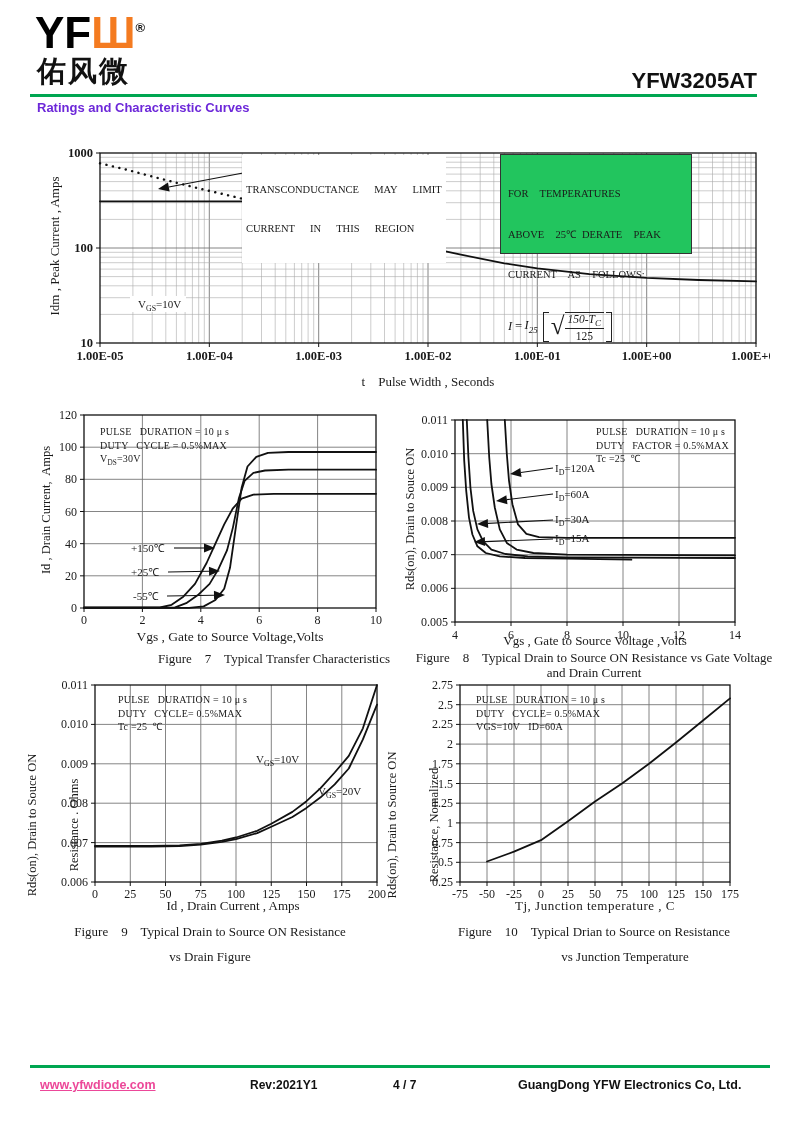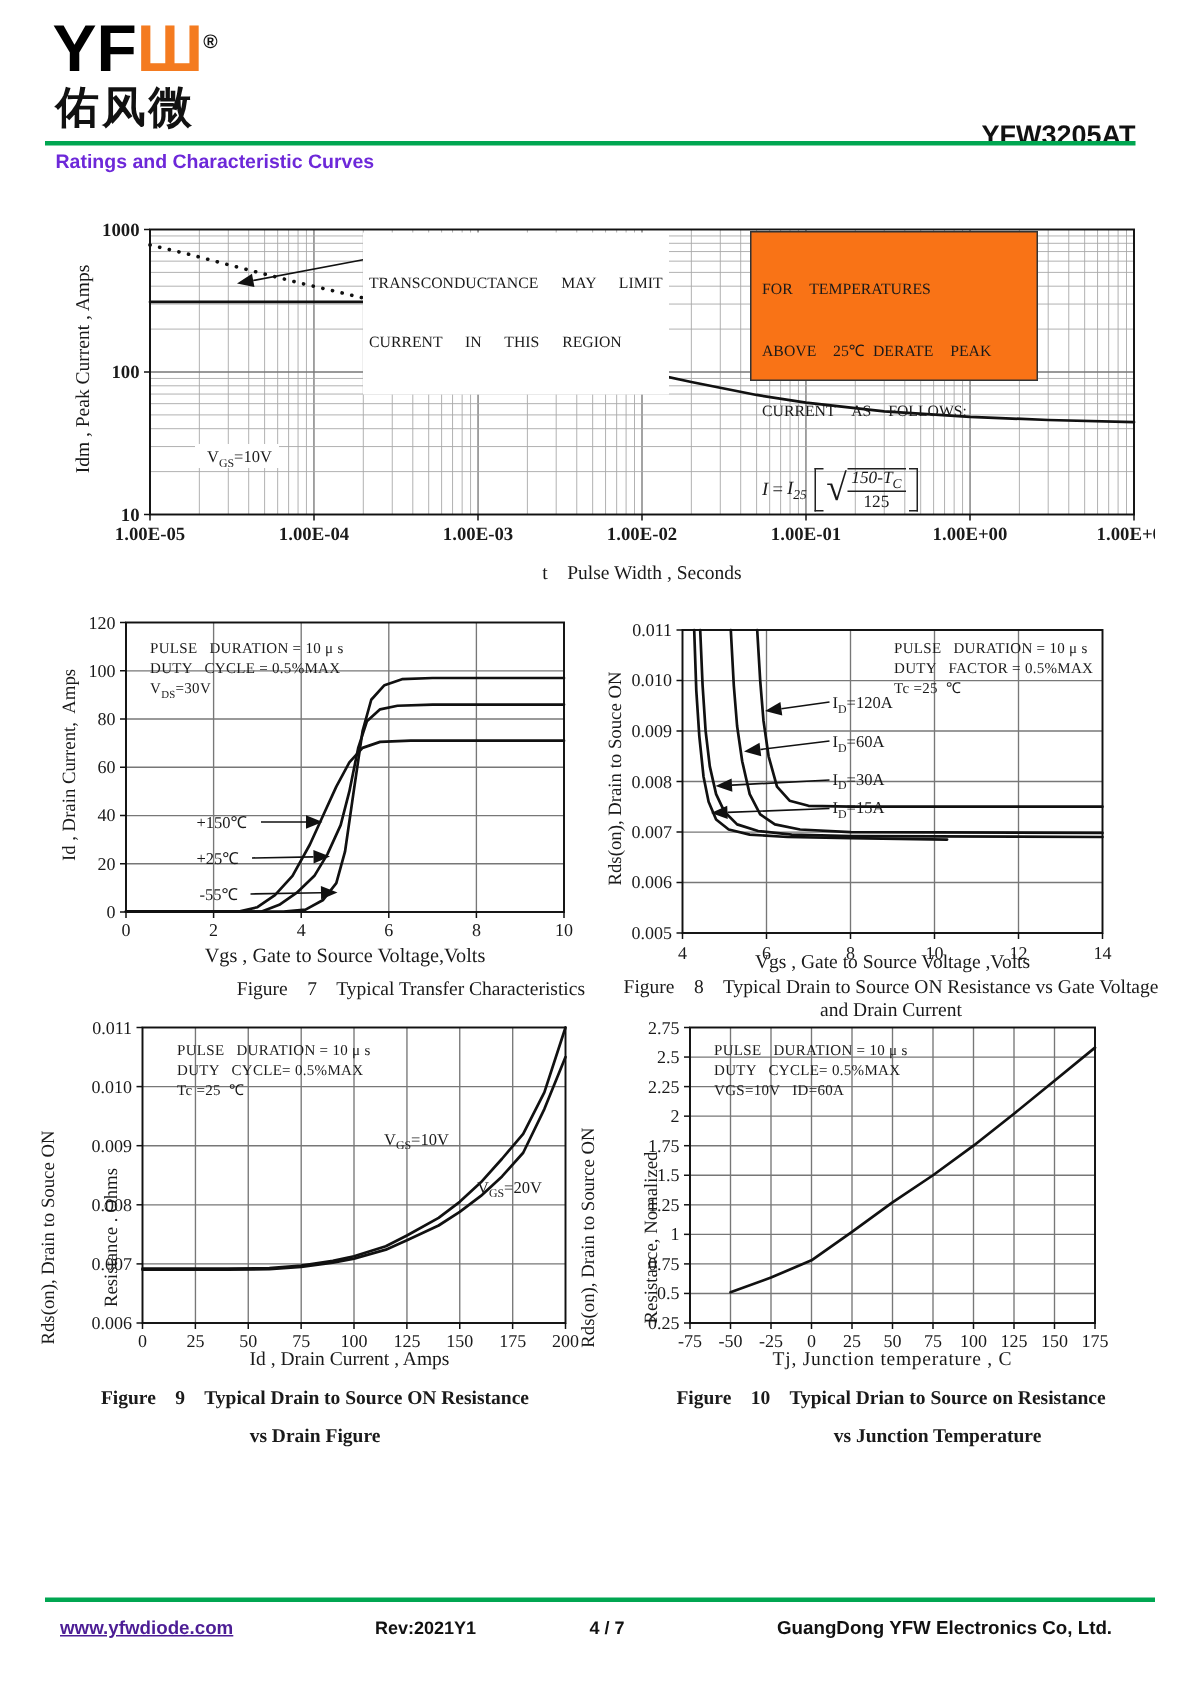--- a/index.html
+++ b/index.html
@@ -4,55 +4,55 @@
 <style>
   html,body{margin:0;padding:0;background:#fff;}
   #page{position:relative;width:800px;height:1130px;background:#ffffff;overflow:hidden;
         font-family:"Liberation Sans",sans-serif;color:#1a1a1a;}
   
   .logo{position:absolute;left:35px;top:6px;font-weight:bold;font-size:44px;line-height:44px;letter-spacing:0px;}
   .logo .yf{color:#000000;}
   .logo .w{color:#F47B20;}
   .logo .reg{color:#111;font-size:13px;vertical-align:super;font-weight:bold;}
   .logo-cn{position:absolute;left:37px;top:52px;font-weight:bold;font-size:29px;color:#111;letter-spacing:2px;}
-  .partno{position:absolute;right:43px;top:80px;font-weight:bold;font-size:18px;color:#111;}
+  .partno{position:absolute;right:43px;top:68px;font-weight:bold;font-size:22px;color:#111;}
   .hrule{position:absolute;left:30px;top:94px;width:727px;height:3px;background:#00A651;}
   .section-title{position:absolute;left:37px;top:100px;font-weight:bold;font-size:13px;color:#6d28d9;}
   
   .fig{position:absolute;}
   .fig svg{position:absolute;left:0;top:0;display:block;}
   svg text{white-space:pre;}
   .tick{font:12px "Liberation Serif",serif;fill:#1a1a1a;}
   .tick.b{font-weight:bold;font-size:12.5px;}
   .callout{font:11px "Liberation Serif",serif;fill:#1a1a1a;}
   .note{font:10px "Liberation Serif",serif;fill:#1a1a1a;letter-spacing:.2px;}
   .xtitle,.caption{position:absolute;text-align:center;font:13px "Liberation Serif",serif;
                    color:#1a1a1a;white-space:pre;}
-  .caption.b{font-weight:bold;font-family:"Liberation Serif",serif;}
+  .caption.b{font-weight:normal;font-family:"Liberation Serif",serif;}
   .ytitle{position:absolute;transform:rotate(-90deg);text-align:center;
           font:12.5px "Liberation Serif",serif;color:#1a1a1a;line-height:14px;white-space:pre;}
   .overlay-note{position:absolute;background:#fff;font:10.5px "Liberation Serif",serif;
                 color:#1a1a1a;line-height:13px;word-spacing:5px;padding:2px 4px;white-space:pre;}
   .derate{position:absolute;left:470px;top:14px;width:176px;height:88px;border:1.3px solid #333;
-          background:#f97316;font:10.5px "Liberation Serif",serif;color:#1a1a1a;line-height:13.5px;
+          background:#22c55e;font:10.5px "Liberation Serif",serif;color:#1a1a1a;line-height:13.5px;
           word-spacing:3px;padding:5px 7px;white-space:pre;}
   .fml{display:flex;align-items:center;gap:2px;margin-top:3px;
        font:italic 12.5px "Liberation Serif",serif;word-spacing:0;}
   .fml sub{font-size:9px;font-style:italic;}
   .lbr{width:5px;align-self:stretch;border:1.4px solid #222;border-right:none;margin-left:3px;}
   .rbr{width:5px;align-self:stretch;border:1.4px solid #222;border-left:none;}
   .rad{font-style:normal;font-size:25px;line-height:1;margin-right:-2px;transform:translateY(-1px);}
   .rcd{display:flex;flex-direction:column;align-items:center;border-top:1.3px solid #222;
        font-size:11.5px;font-style:italic;}
   .rcd .num{border-bottom:1.2px solid #222;padding:0 3px;}
   .rcd .den{padding-top:1px;font-style:normal;}
   
   .frule{position:absolute;left:30px;top:1065px;width:740px;height:2.5px;background:#00A651;}
   .footer-item{position:absolute;top:1078px;font-weight:bold;font-size:12px;color:#111;}
-  .weblink{left:40px;color:#4c1d95;text-decoration:underline;font-size:12.5px;cursor:pointer;}
+  .weblink{left:40px;color:#ec4899;text-decoration:underline;font-size:12.5px;cursor:pointer;}
   .rev{left:237px;padding-left:13px;}
   .pageno{left:393px;}
   .company{left:518px;font-size:12.5px;}
 </style>
 </head>
 <body>
 
 <div id="page">
 
   <div class="logo">

